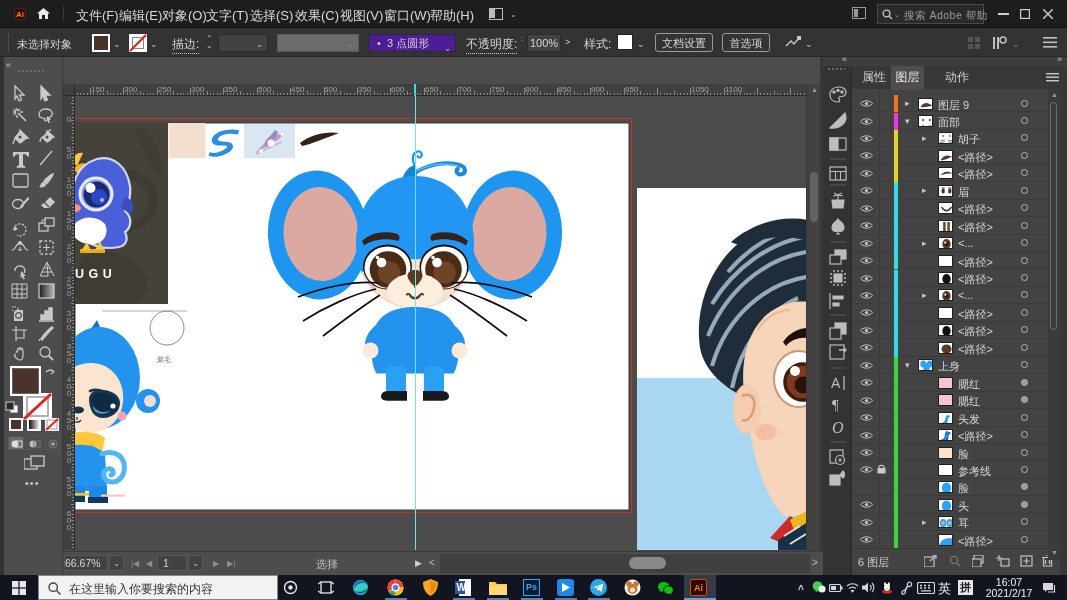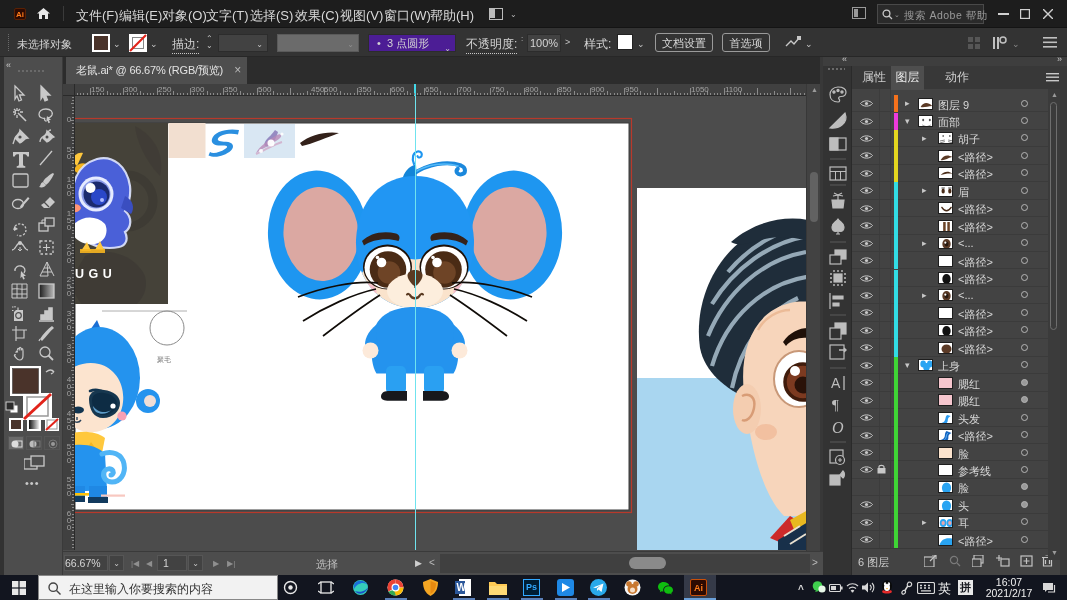--- a/index.html
+++ b/index.html
@@ -300,23 +300,20 @@
           <circle cx="7" cy="6" r="2" fill="#999"></circle>
         </svg>
       </div>
  <svg class="abs" style="left:24px;top:398px;" width="22" height="16" viewBox="0 0 22 16">
         <rect x="0" y="4" width="13" height="10" fill="none" stroke="#c9c9c9" stroke-width="1.3"></rect>
         <rect x="7" y="1" width="13" height="10" fill="#4d4d4d" stroke="#c9c9c9" stroke-width="1.3"></rect>
       </svg>
  <div class="abs" style="left:25px;top:420px;color:#c9c9c9;font-size:11px;letter-spacing:1px;">•••</div>
 </div>
 <div id="toolstrip"></div>
-<div id="tabbar">
-      <div id="tab">老鼠.ai* @ 66.67% (RGB/预览)<span style="position:absolute;right:6px;top:0;color:#b8b8b8;font-size:12px;">×</span></div>
-    </div>
 <div id="hruler">
       <div class="abs" style="left:351px;top:0;width:1.5px;height:12px;background:#43d8e8;"></div>
       <div class="rtick" style="left:3.7px;bottom:0;width:1px;height:2px;"></div>
       <div class="rtick" style="left:7.0px;bottom:0;width:1px;height:2px;"></div>
       <div class="rtick" style="left:10.3px;bottom:0;width:1px;height:4px;"></div>
       <div class="rtick" style="left:13.7px;bottom:0;width:1px;height:2px;"></div>
       <div class="rtick" style="left:17.0px;bottom:0;width:1px;height:2px;"></div>
       <div class="rtick" style="left:20.3px;bottom:0;width:1px;height:2px;"></div>
       <div class="rtick" style="left:23.7px;bottom:0;width:1px;height:2px;"></div>
       <div class="rtick" style="left:27.0px;bottom:0;width:1px;height:7px;"></div>
@@ -534,21 +531,21 @@
       <div class="rtick" style="left:734.0px;bottom:0;width:1px;height:2px;"></div>
       <div class="rtick" style="left:737.4px;bottom:0;width:1px;height:2px;"></div>
       <div class="rtick" style="left:740.7px;bottom:0;width:1px;height:2px;"></div>
       <div class="rtick" style="left:744.0px;bottom:0;width:1px;height:4px;"></div>
       <div class="rnum" style="left:28px;top:2px;">150</div>
       <div class="rnum" style="left:61px;top:2px;">300</div>
       <div class="rnum" style="left:95px;top:2px;">250</div>
       <div class="rnum" style="left:128px;top:2px;">300</div>
       <div class="rnum" style="left:161px;top:2px;">350</div>
       <div class="rnum" style="left:195px;top:2px;">500</div>
-      <div class="rnum" style="left:228px;top:2px;margin-left:20px;">450</div>
+      <div class="rnum" style="left:228px;top:2px;">450</div>
       <div class="rnum" style="left:261px;top:2px;">500</div>
       <div class="rnum" style="left:295px;top:2px;">350</div>
       <div class="rnum" style="left:328px;top:2px;">600</div>
       <div class="rnum" style="left:362px;top:2px;">650</div>
       <div class="rnum" style="left:395px;top:2px;">700</div>
       <div class="rnum" style="left:428px;top:2px;">750</div>
       <div class="rnum" style="left:462px;top:2px;">800</div>
       <div class="rnum" style="left:495px;top:2px;">850</div>
       <div class="rnum" style="left:528px;top:2px;">900</div>
       <div class="rnum" style="left:562px;top:2px;">950</div>

